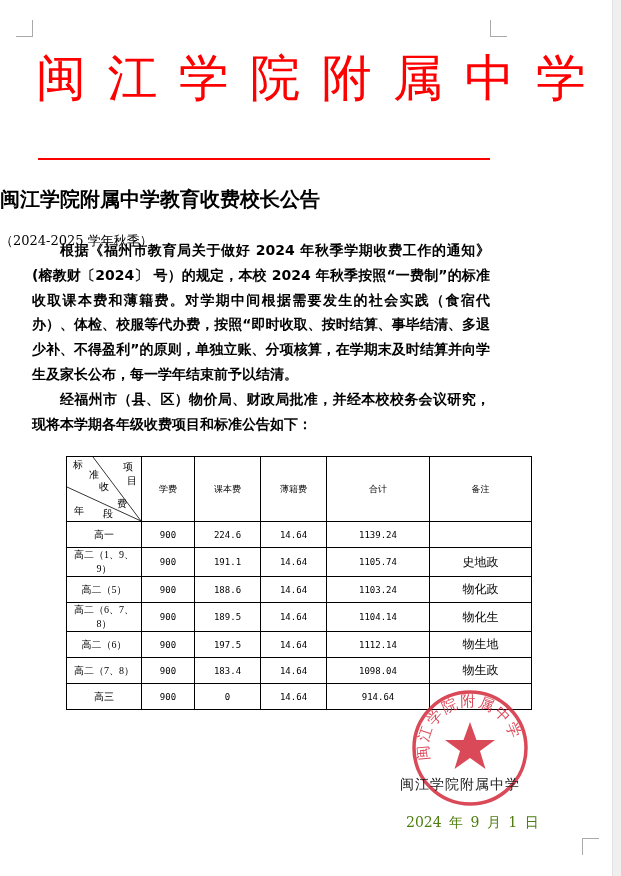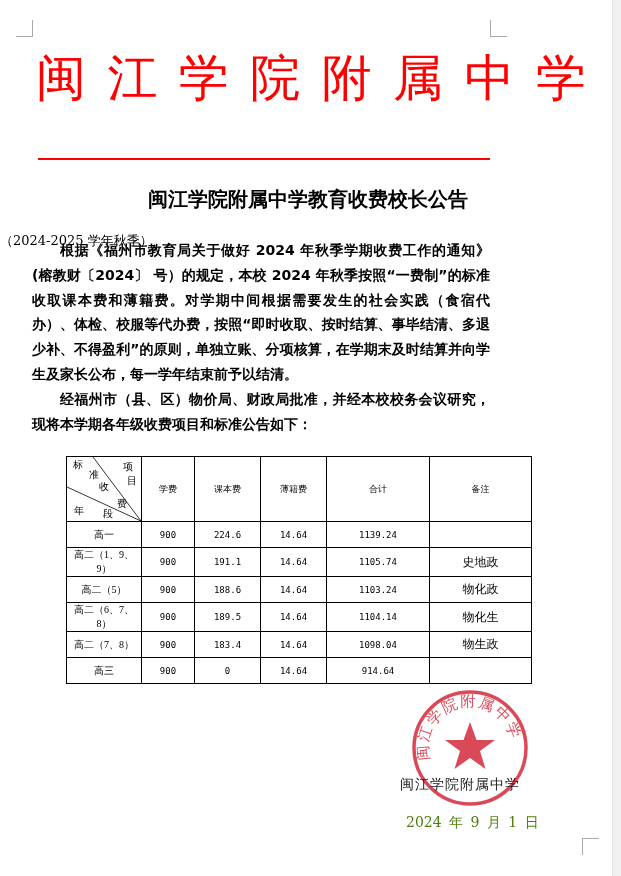--- a/index.html
+++ b/index.html
@@ -6,21 +6,21 @@
   body { width:621px; height:876px; background:#fff; position:relative; overflow:hidden;
          font-family:"DejaVu Serif","Liberation Serif",serif; color:#000; }
   .scrollbar { position:absolute; right:0; top:0; width:8px; height:876px; background:#f0f0f0; border-left:1px solid #e2e2e2; }
   .crop { position:absolute; width:16px; height:16px; }
   .crop.tl { left:16px; top:20px; border-right:1px solid #aaa; border-bottom:1px solid #aaa; }
   .crop.tr { left:490px; top:20px; border-left:1px solid #aaa; border-bottom:1px solid #aaa; }
   .crop.br { left:582px; top:838px; border-left:1px solid #aaa; border-top:1px solid #aaa; }
   .masthead { position:absolute; left:36px; top:50px; width:550px; display:flex; justify-content:space-between;
               color:#ff0000; font-size:50px; line-height:56px; font-family:"DejaVu Serif",serif; }
   .redline { position:absolute; left:38px; top:158px; width:452px; height:2px; background:#ff0000; }
-  .title { position:absolute; left:0; width:616px; top:186px; text-align:center; font-size:20px; font-weight:bold; letter-spacing:0px; }
+  .title { position:absolute; left:0; width:616px; top:186px; font-size:20px; font-weight:bold; letter-spacing:0px; }
   .subtitle { position:absolute; left:0; width:621px; top:232px; text-align:left; font-size:13px; }
   .body { position:absolute; left:32px; width:458px; top:238px; font-size:14px; line-height:24.8px; font-family:"DejaVu Sans","Liberation Sans",sans-serif; text-align:justify; }
   .body p { margin:0; text-indent:2em;font-weight:bold; }
   table.fees { position:absolute; left:66px; top:456px; border-collapse:collapse; font-size:9px;
                font-family:"DejaVu Sans Mono","Liberation Mono",monospace; }
   table.fees td { border:1px solid #000; text-align:center; padding:0; height:25px; }
   table.fees tr.head td { height:64px; font-family:"DejaVu Sans",sans-serif; font-size:9px; }
   table.fees td.grade { font-family:Liberation Serif, serif; font-size:10px; }
   table.fees td.note { font-family:"DejaVu Sans",sans-serif; font-size:12px; }
   .diag { position:relative; width:74px; height:64px; font-family:"DejaVu Sans",sans-serif; font-size:10px; }
@@ -117,20 +117,28 @@
   </tr>
   <tr>
     <td class="grade">高二（6、7、8）</td>
     <td>900</td>
     <td>189.5</td>
     <td>14.64</td>
     <td>1104.14</td>
     <td class="note">物化生</td>
   </tr>
   <tr>
+    <td class="grade">高二（6）</td>
+    <td>900</td>
+    <td>197.5</td>
+    <td>14.64</td>
+    <td>1112.14</td>
+    <td class="note">物生地</td>
+  </tr>
+  <tr>
     <td class="grade">高二（7、8）</td>
     <td>900</td>
     <td>183.4</td>
     <td>14.64</td>
     <td>1098.04</td>
     <td class="note">物生政</td>
   </tr>
   <tr>
     <td class="grade">高三</td>
     <td>900</td>

